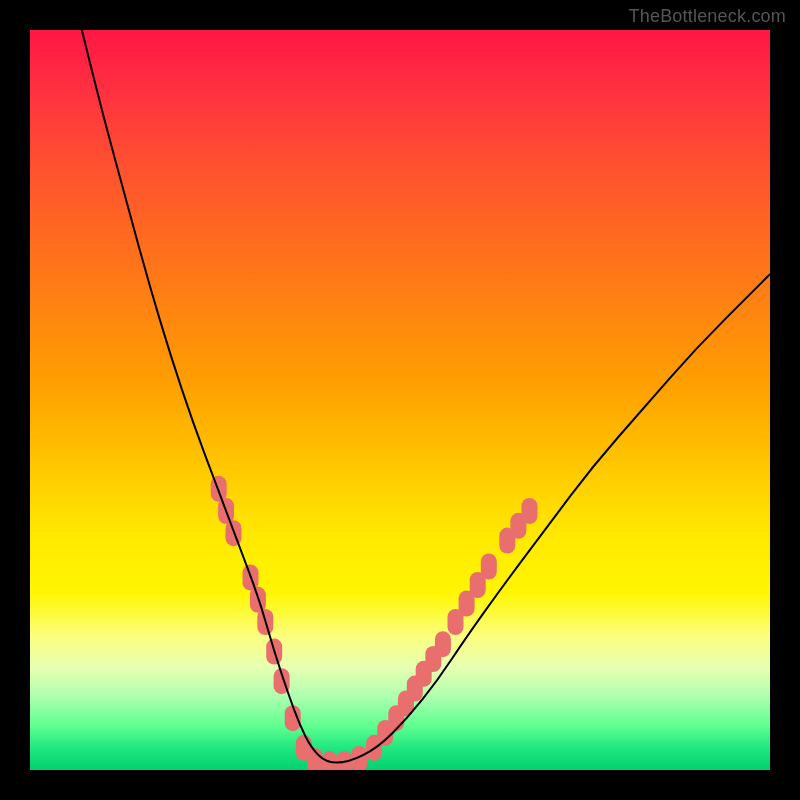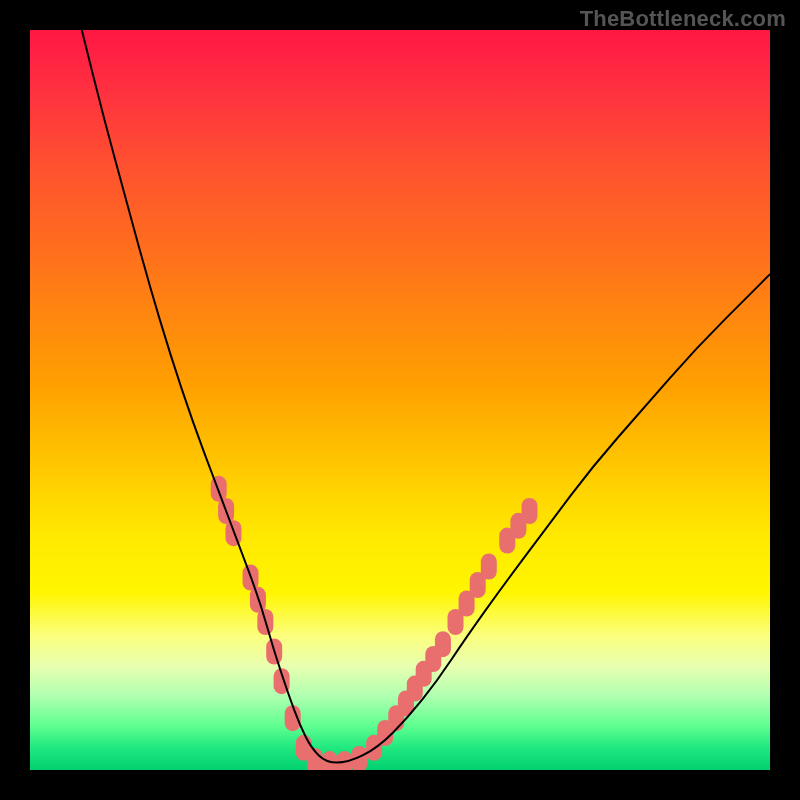--- a/index.html
+++ b/index.html
@@ -8,22 +8,22 @@
     height: 800px;
     background: #000;
     position: relative;
     overflow: hidden;
     font-family: Arial, sans-serif;
   }
   .watermark {
     position: absolute;
     top: 6px;
     right: 14px;
-    font-size: 22px;
-    font-weight: 700;
+    font-size: 18px;
+    font-weight: 400;
     color: #555;
     z-index: 10;
     letter-spacing: 0.2px;
   }
   .plot {
     position: absolute;
     left: 30px;
     top: 30px;
     width: 740px;
     height: 740px;

